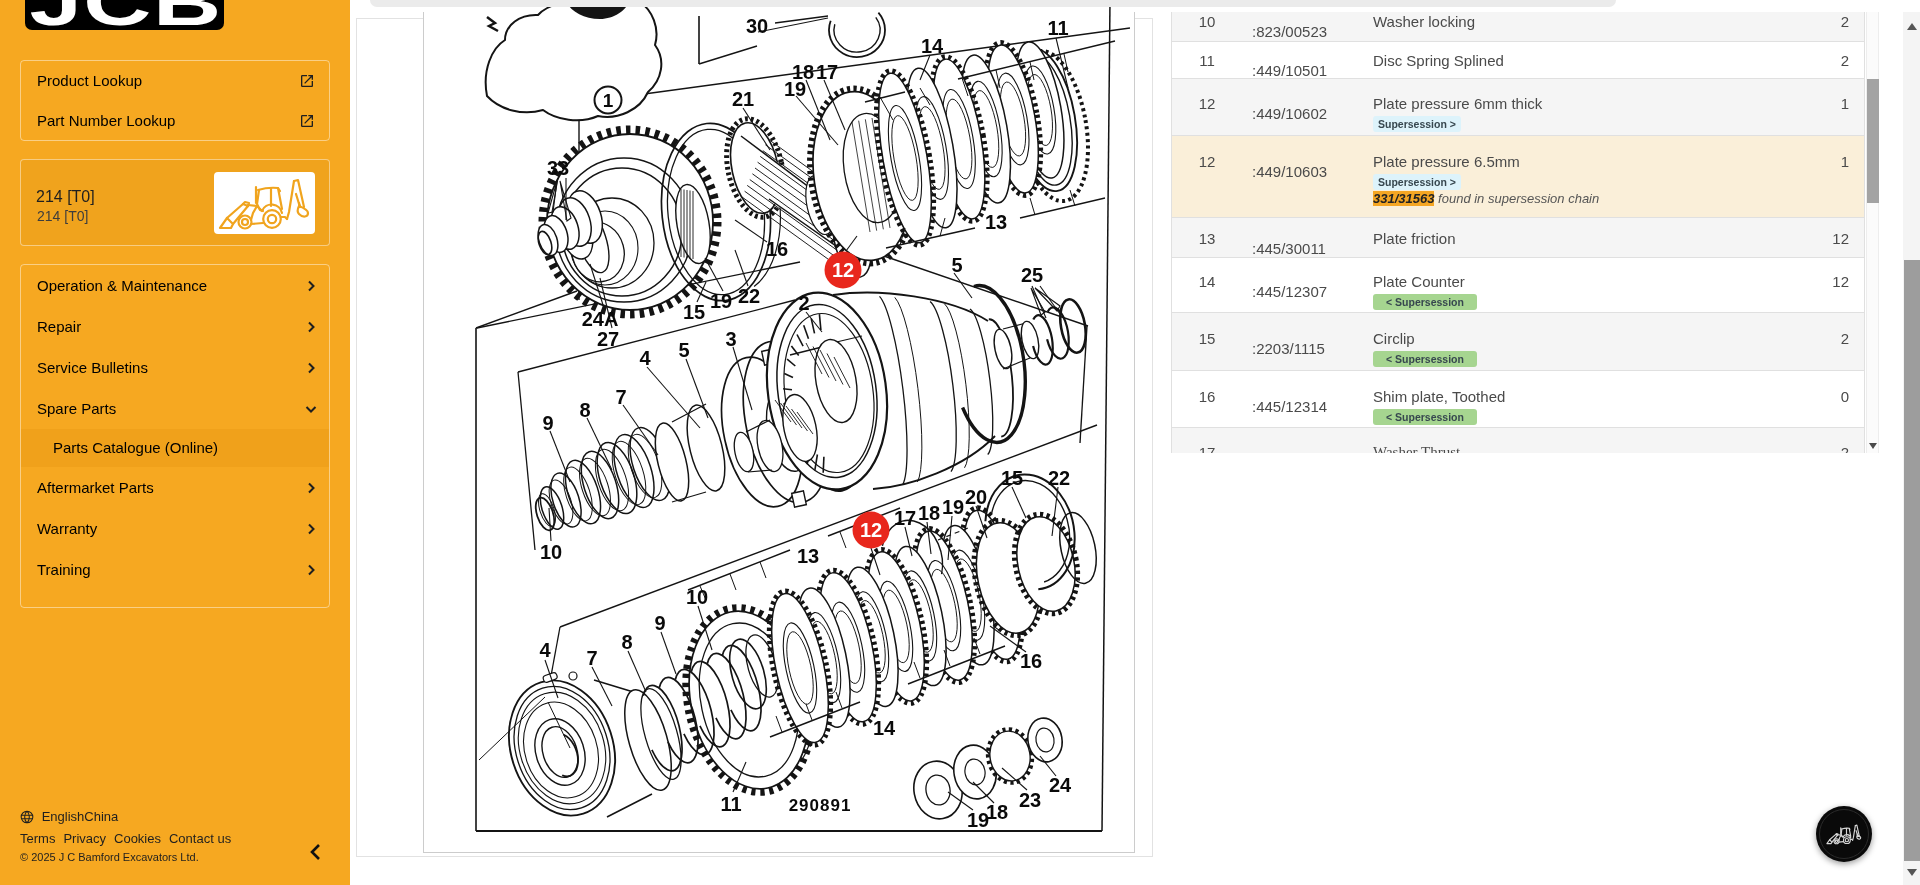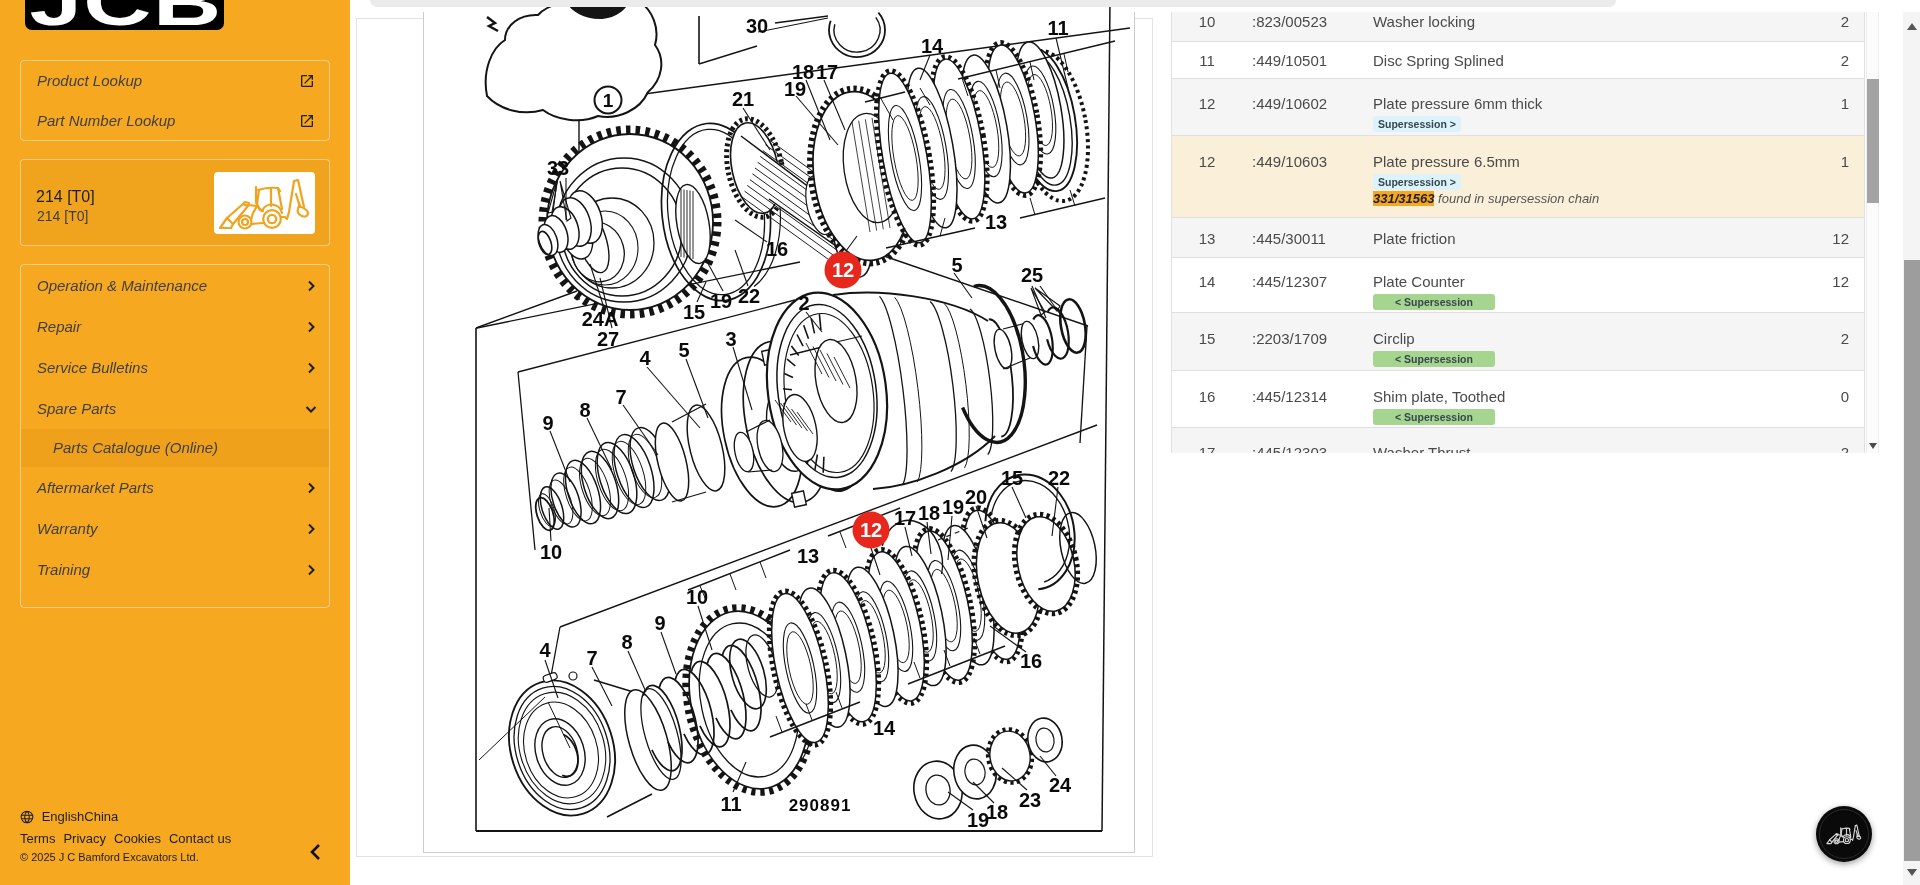--- a/index.html
+++ b/index.html
@@ -1,38 +1,38 @@
 <!DOCTYPE html>
 <html><head>
 <meta charset="utf-8">
 <style>
 * { margin:0; padding:0; box-sizing:border-box; }
 html,body { width:1920px; height:885px; overflow:hidden; background:#fff; font-family:"Liberation Sans", sans-serif; }
 .abs { position:absolute; }
 
 #sidebar { position:absolute; left:0; top:0; width:350px; height:885px; background:#f6a821; }
 .scard { position:absolute; left:20px; width:310px; border:1px solid rgba(255,255,255,0.45); border-radius:4px; }
-.srow { position:relative; height:41px; line-height:41px; padding-left:16px; font-size:15px; color:#404040;font-style:italic; }
+.srow { position:relative; height:41px; line-height:41px; padding-left:16px; font-size:15px; color:#000000; }
 .chev { position:absolute; right:12px; top:50%; margin-top:-6px; width:12px; height:12px; }
 #logo { position:absolute; left:25px; top:-42px; width:199px; height:72px; background:#000; border-radius:7px; overflow:hidden; text-align:center; }
 #logo span { position:absolute; right:0; bottom:-5px; left:3px; color:#fff; font-weight:bold; font-size:66px; line-height:66px; letter-spacing:1px; transform:scaleX(1.43); }
 
 #graybar { position:absolute; left:370px; top:0; width:1246px; height:7px; background:#ebebeb; border-radius:0 0 8px 8px; z-index:30; }
 #maincard { position:absolute; left:356px; top:18px; width:797px; height:839px; border:1px solid #e2e2e2; background:#fff; }
 #imgbox { position:absolute; left:423px; top:12px; width:712px; height:841px; border-left:1px solid #ccc; border-right:1px solid #ccc; border-bottom:1px solid #ccc; background:#fff; }
 
 #ptable { position:absolute; left:1171px; top:12px; width:694px; height:441px; overflow:hidden; border-left:1px solid #e0e0e0; border-right:1px solid #e0e0e0; font-size:15px; color:#4a4a4a; }
 #tinner { position:absolute; left:0; top:-12px; width:694px; }
 .trow { position:absolute; left:0; width:693px; border-bottom:1px solid #e0e0e0; }
 .c1 { position:absolute; left:10px; width:50px; text-align:center; }
-.c2 { position:absolute; left:80px; }
+.c2 { position:absolute; left:80px;margin-top:10px; }
 .c3 { position:absolute; left:201px; }
 .c4 { position:absolute; right:16px; text-align:right; }
 .chipB { display:inline-block; background:#ddf3fb; color:#37474f; font-size:10.5px; font-weight:bold; padding:2px 5px; border-radius:3px; }
-.chipG { display:inline-block; background:#a6d590; color:#37474f; font-size:10.5px; font-weight:bold; padding:2px 22px; border-radius:3px; }
+.chipG { display:inline-block; background:#a6d590; color:#37474f; font-size:10.5px; font-weight:bold; padding:2px 13px; border-radius:3px; }
 
 .sbtrack { position:absolute; background:#f6f6f6; }
 .sbthumb { position:absolute; background:#a9a9a9; }
 .arr { position:absolute; width:0; height:0; }
 #chat { position:absolute; left:1816px; top:806px; width:56px; height:56px; border-radius:50%; background:#0a0a0a; box-shadow:0 2px 6px rgba(0,0,0,0.4); }
 </style>
 </head>
 <body>
 
 <div id="graybar"></div>
@@ -460,36 +460,36 @@
   </div>
   <div class="trow" style="top:258px;height:55px;background:#fff;">
     <div class="c1" style="top:15px;">14</div>
         <div class="c2" style="top:15px;">:445/12307</div>
     <div class="c3" style="top:15px;">Plate Counter</div>
         <div class="c4" style="top:15px;">12</div>
     <div class="c3" style="top:34px;"><span class="chipG">&lt; Supersession</span></div>
   </div>
   <div class="trow" style="top:313px;height:58px;background:#f5f5f5;">
     <div class="c1" style="top:17px;">15</div>
-        <div class="c2" style="top:17px;">:2203/1709</div>
+        <div class="c2" style="top:17px;">:2203/1115</div>
     <div class="c3" style="top:17px;">Circlip</div>
         <div class="c4" style="top:17px;">2</div>
     <div class="c3" style="top:36px;"><span class="chipG">&lt; Supersession</span></div>
   </div>
   <div class="trow" style="top:371px;height:57px;background:#fff;">
     <div class="c1" style="top:17px;">16</div>
         <div class="c2" style="top:17px;">:445/12314</div>
     <div class="c3" style="top:17px;">Shim plate, Toothed</div>
         <div class="c4" style="top:17px;">0</div>
     <div class="c3" style="top:36px;"><span class="chipG">&lt; Supersession</span></div>
   </div>
   <div class="trow" style="top:428px;height:30px;background:#f5f5f5;border-bottom:none;">
     <div class="c1" style="top:16px;">17</div>
         <div class="c2" style="top:16px;">:445/12303</div>
-    <div class="c3" style="top:16px;">Washer Thrust</div>
+    <div class="c3" style="top:16px;font-family:Liberation Serif, serif;">Washer Thrust</div>
         <div class="c4" style="top:16px;">2</div>
   </div>
 </div>
   </div>
 
 <div class="sbtrack" style="left:1866px;top:12px;width:13px;height:441px;background:#fbfbfb;border-left:1px solid #ededed;border-right:1px solid #ededed;"></div>
 <div class="sbthumb" style="left:1867px;top:79px;width:12px;height:124px;background:#a3a3a3;"></div>
 <div class="arr" style="left:1869px;top:443px;border-left:4px solid transparent;border-right:4px solid transparent;border-top:6px solid #4a4a4a;"></div>
 
 <div class="sbtrack" style="left:1903px;top:12px;width:17px;height:873px;background:#f4f4f4;"></div>

